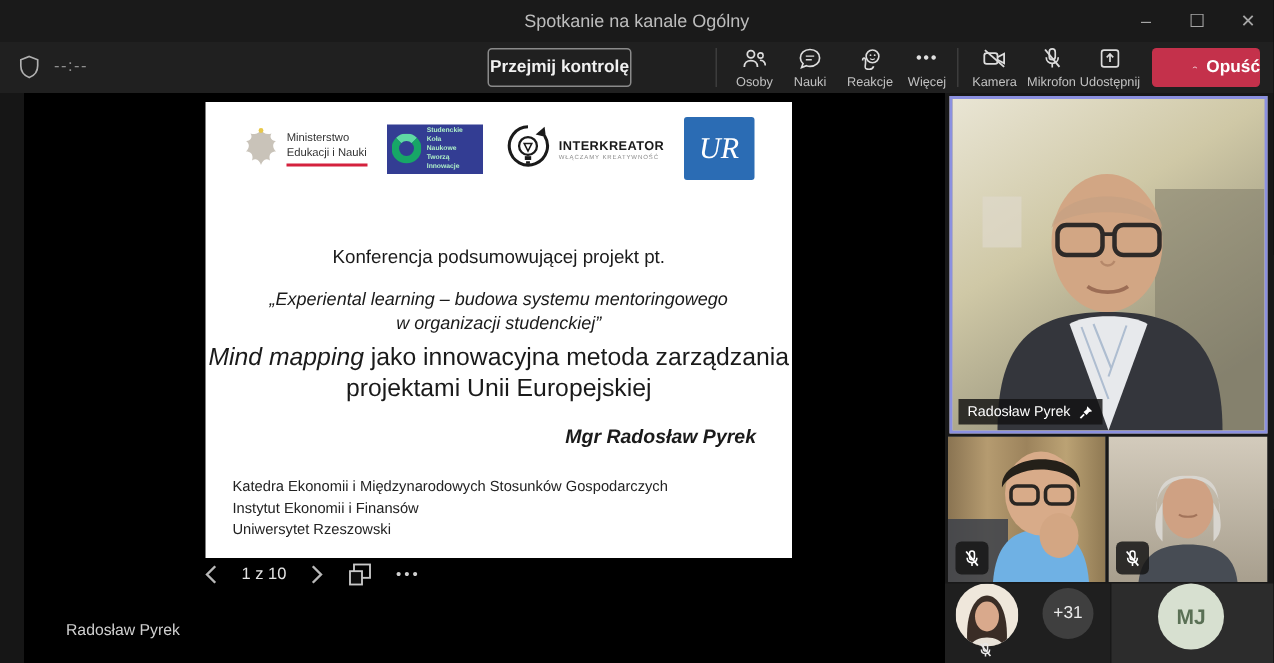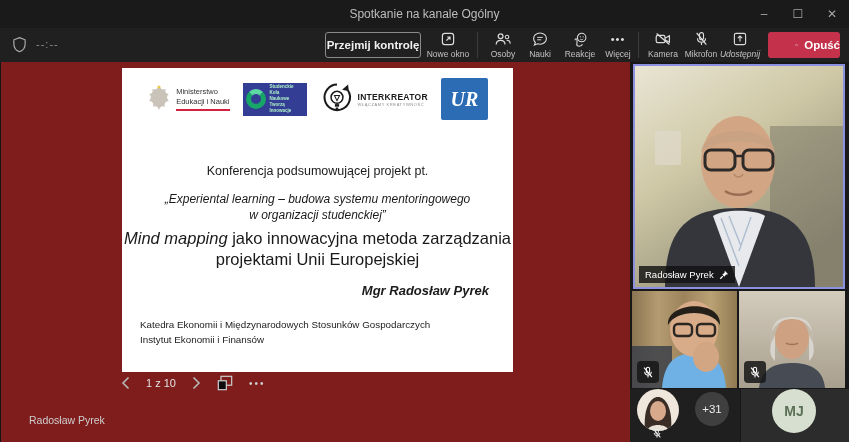--- a/index.html
+++ b/index.html
@@ -26,21 +26,21 @@
   .tool-item { position:absolute; top:2px; width:64px; text-align:center; color:#cfcfcf; }
   .tool-item .t-icon { height:18px; display:flex; align-items:center; justify-content:center; }
   .tool-item .t-label { font-size:8.5px; color:#c2c2c2; margin-top:1px; white-space:nowrap; }
   .tb-divider { position:absolute; top:4px; width:1px; height:26px; background:#3c3c3c; }
   .leave-btn { position:absolute; left:768px; top:4px; width:72px; height:26px; border-radius:3px;
                display:flex; align-items:center; justify-content:center; gap:6px;
                color:#ffffff; font-size:11.5px; font-weight:bold;padding-left:27px; }
   .ellipsis-icon { font-size:11px; letter-spacing:1px; color:#e0e0e0; }
 
   
-  .stage { position:absolute; left:1px; top:62px; width:630px; height:380px; background:#7f1d1d; }
+  .stage { position:absolute; left:16px; top:62px; width:630px; height:380px; background:#000000; }
   .presenter-label { position:absolute; left:28px; top:352px; color:#cfcfcf; font-size:10.5px; }
 
   
   .pager { position:absolute; left:120px; top:310px; height:22px; display:flex; align-items:center; gap:16px; color:#c8c8c8; }
   .pager-count { font-size:11px; color:#e3e3e3;text-align:right; }
   .pager .dots { font-size:10px; letter-spacing:2px; color:#cfcfcf; }
 
   
   .slide { position:absolute; left:121px; top:6px; width:391px; height:304px; background:#ffffff; color:#1a1a1a; }
   .logos { position:absolute; top:9px; left:0; width:391px; height:44px; display:flex;
@@ -49,21 +49,21 @@
   .ministry-text { font-size:7.5px; color:#333; line-height:1.25; border-bottom:2px solid #d4213d; padding-bottom:3px; }
   .logo-skn { width:64px; height:33px; background:#333d93; display:flex; align-items:center; gap:4px; padding:3px; }
   .skn-ring { width:20px; height:20px; border-radius:50%; border:5px solid #17a667;
               border-top-color:#5fd9a4; flex:0 0 auto; }
   .skn-text { font-size:4.5px; color:#aef0c8; line-height:1.3; font-weight:bold; }
   .logo-inter { display:flex; align-items:center; gap:4px; }
   .inter-text-b { font-size:8.5px; font-weight:800; color:#1a1a1a; letter-spacing:0.3px; }
   .inter-text-s { font-size:4px; color:#8a8a8a; letter-spacing:0.6px; }
   .logo-ur { width:47px; height:42px; background:#2b6cb4; border-radius:2px; display:flex;
              align-items:center; justify-content:center; color:#fff; font-size:20px;
-             font-weight:bold; font-style:italic; font-family:"Liberation Serif", serif; }
+             font-weight:normal; font-style:italic; font-family:"Liberation Serif", serif; }
   .funding { position:absolute; top:57px; left:10px; right:10px; text-align:center;
              font-size:7.6px; font-style:italic; color:#3d3d3d; line-height:1.5; }
   .conference { position:absolute; top:96px; left:0; width:391px; text-align:center; font-size:12.5px; }
   .quote { position:absolute; top:123px; left:0; width:391px; text-align:center;
            font-size:12px; font-style:italic; line-height:1.35; }
   .main-title { position:absolute; top:160px; left:0; width:391px; text-align:center;
                 font-size:16.5px; line-height:1.25; }
   .author { position:absolute; top:215px; right:24px; font-size:13px; font-style:italic; font-weight:600; }
   .affil { position:absolute; top:250px; left:18px; font-size:9.8px; line-height:1.5; color:#222; }
 
@@ -108,29 +108,20 @@
   <div class="toolbar">
     <span class="shield">
       <svg width="15" height="17" viewBox="0 0 24 26">
           <path d="M12 2 L21 5.5 V12 C21 18 17.5 22.5 12 24.5 C6.5 22.5 3 18 3 12 V5.5 Z" fill="none" stroke="#b0b0b0" stroke-width="1.8"></path>
         </svg>
     </span>
     <span class="timer">--:--</span>
 
     <button class="take-control">Przejmij kontrolę</button>
 
-    <div class="tool-item" style="left:416px;">
-      <div class="t-icon">
-        <svg width="16" height="16" viewBox="0 0 20 20">
-            <rect x="3" y="3" width="14" height="14" rx="3" fill="none" stroke="#dcdcdc" stroke-width="1.5"></rect>
-            <path d="M8 12 L12.5 7.5 M9 7.5 H12.5 V11" fill="none" stroke="#dcdcdc" stroke-width="1.5"></path>
-          </svg>
-      </div>
-      <div class="t-label">Nowe okno</div>
-    </div>
 
     <div class="tb-divider" style="left:477px;"></div>
 
     <div class="tool-item" style="left:471px;">
       <div class="t-icon">
         <svg width="18" height="16" viewBox="0 0 22 20">
             <circle cx="8" cy="6.5" r="3" fill="none" stroke="#dcdcdc" stroke-width="1.5"></circle>
             <path d="M2.5 17 C2.5 13.5 5 11.8 8 11.8 C11 11.8 13.5 13.5 13.5 17" fill="none" stroke="#dcdcdc" stroke-width="1.5"></path>
             <circle cx="16" cy="7.5" r="2.2" fill="none" stroke="#dcdcdc" stroke-width="1.3"></circle>
             <path d="M15.5 11.5 C18.5 11.5 20 13.2 20 15.8" fill="none" stroke="#dcdcdc" stroke-width="1.3"></path>
@@ -187,21 +178,21 @@
         <svg width="15" height="16" viewBox="0 0 18 20">
             <rect x="6.5" y="2" width="5" height="9" rx="2.5" fill="none" stroke="#dcdcdc" stroke-width="1.4"></rect>
             <path d="M4 9 C4 12 6 14 9 14 C12 14 14 12 14 9" fill="none" stroke="#dcdcdc" stroke-width="1.4"></path>
             <line x1="9" y1="14" x2="9" y2="17.5" stroke="#dcdcdc" stroke-width="1.4"></line>
             <line x1="3" y1="2.5" x2="15" y2="17" stroke="#dcdcdc" stroke-width="1.6"></line>
           </svg>
       </div>
       <div class="t-label">Mikrofon</div>
     </div>
 
-    <div class="tool-item" style="left:708px;font-style:italic;">
+    <div class="tool-item" style="left:708px;">
       <div class="t-icon">
         <svg width="16" height="16" viewBox="0 0 20 20">
             <rect x="3" y="3" width="14" height="14" rx="2" fill="none" stroke="#dcdcdc" stroke-width="1.4"></rect>
             <path d="M10 13 V6.5 M7.3 9 L10 6.2 L12.7 9" fill="none" stroke="#dcdcdc" stroke-width="1.4"></path>
           </svg>
       </div>
       <div class="t-label">Udostępnij</div>
     </div>
 
     <button class="leave-btn" style="background:#c4314b; border:none;">
@@ -264,20 +255,21 @@
       <div class="main-title">
         <div><em>Mind mapping</em><span> jako innowacyjna metoda zarządzania</span></div>
         <div>projektami Unii Europejskiej</div>
       </div>
 
       <div class="author">Mgr Radosław Pyrek</div>
 
       <div class="affil">
         <div>Katedra Ekonomii i  Międzynarodowych Stosunków Gospodarczych</div>
         <div>Instytut Ekonomii i Finansów</div>
+        <div>Uniwersytet Rzeszowski</div>
       </div>
     </div>
 
     <div class="pager">
       <span>
         <svg width="9" height="14" viewBox="0 0 9 14">
             <path d="M7.5 1.5 L2 7 L7.5 12.5" fill="none" stroke="#b8b8b8" stroke-width="1.6"></path>
           </svg>
       </span>
       <span class="pager-count">1 z 10</span>

